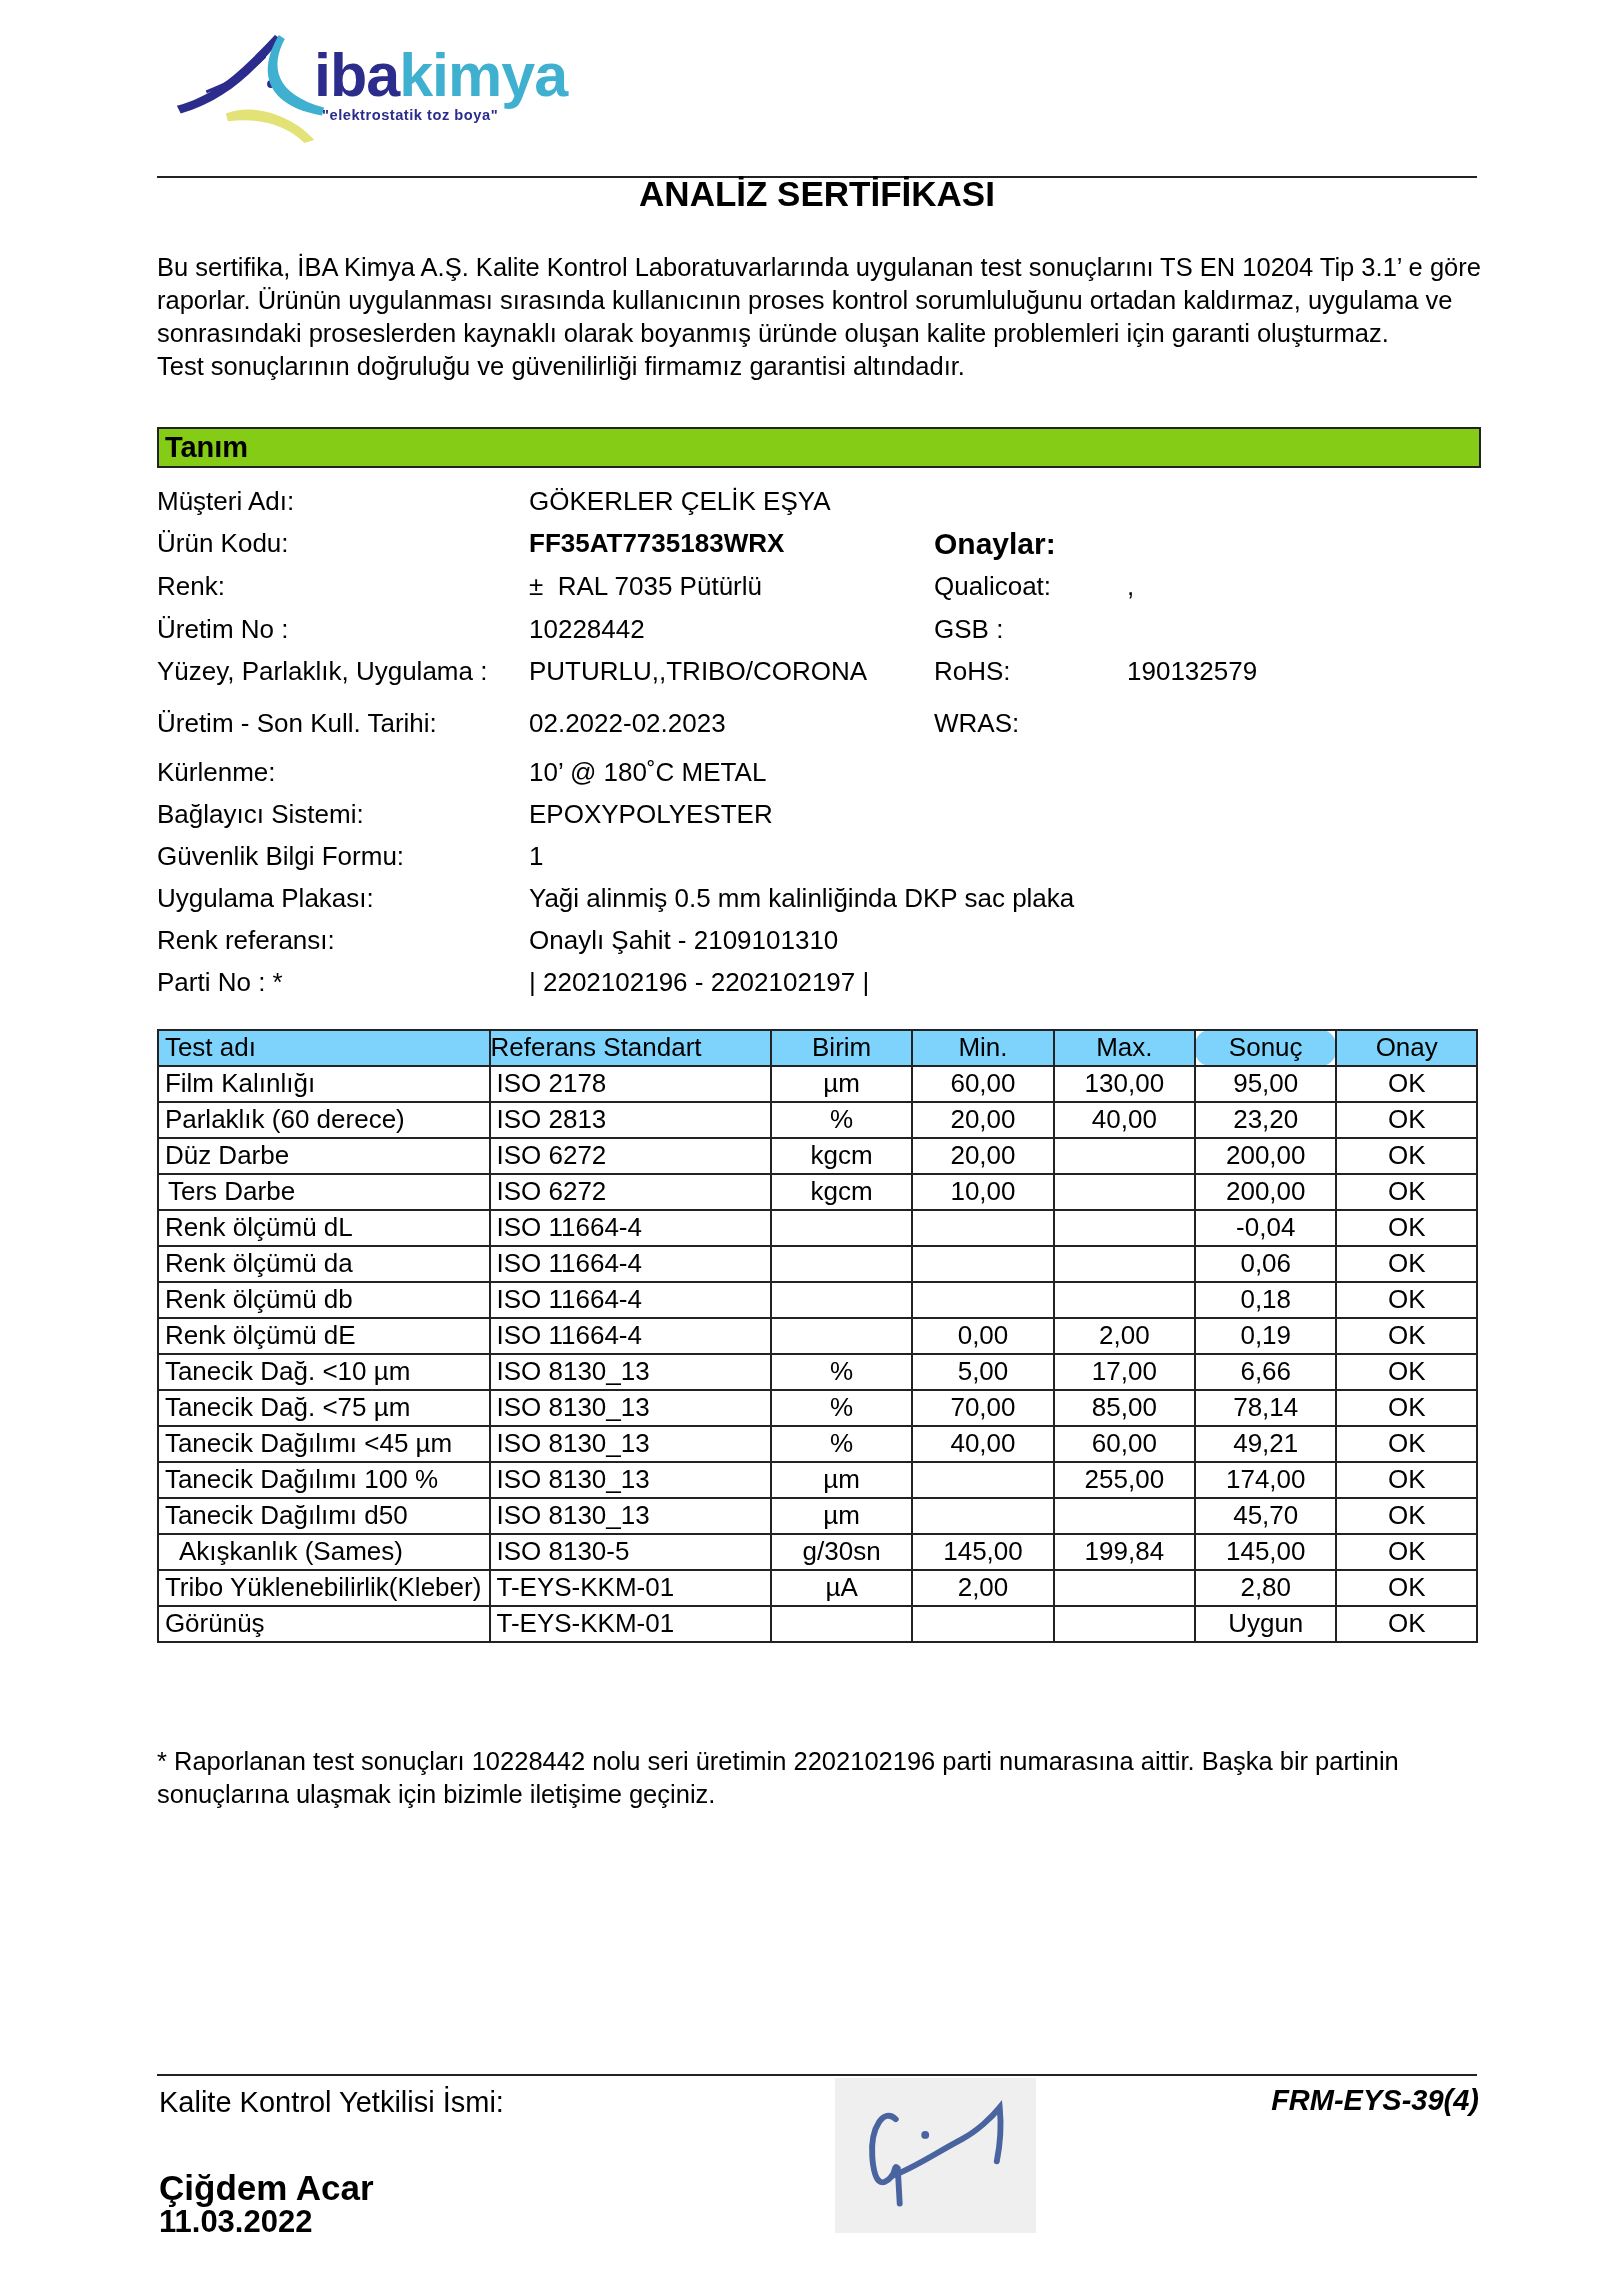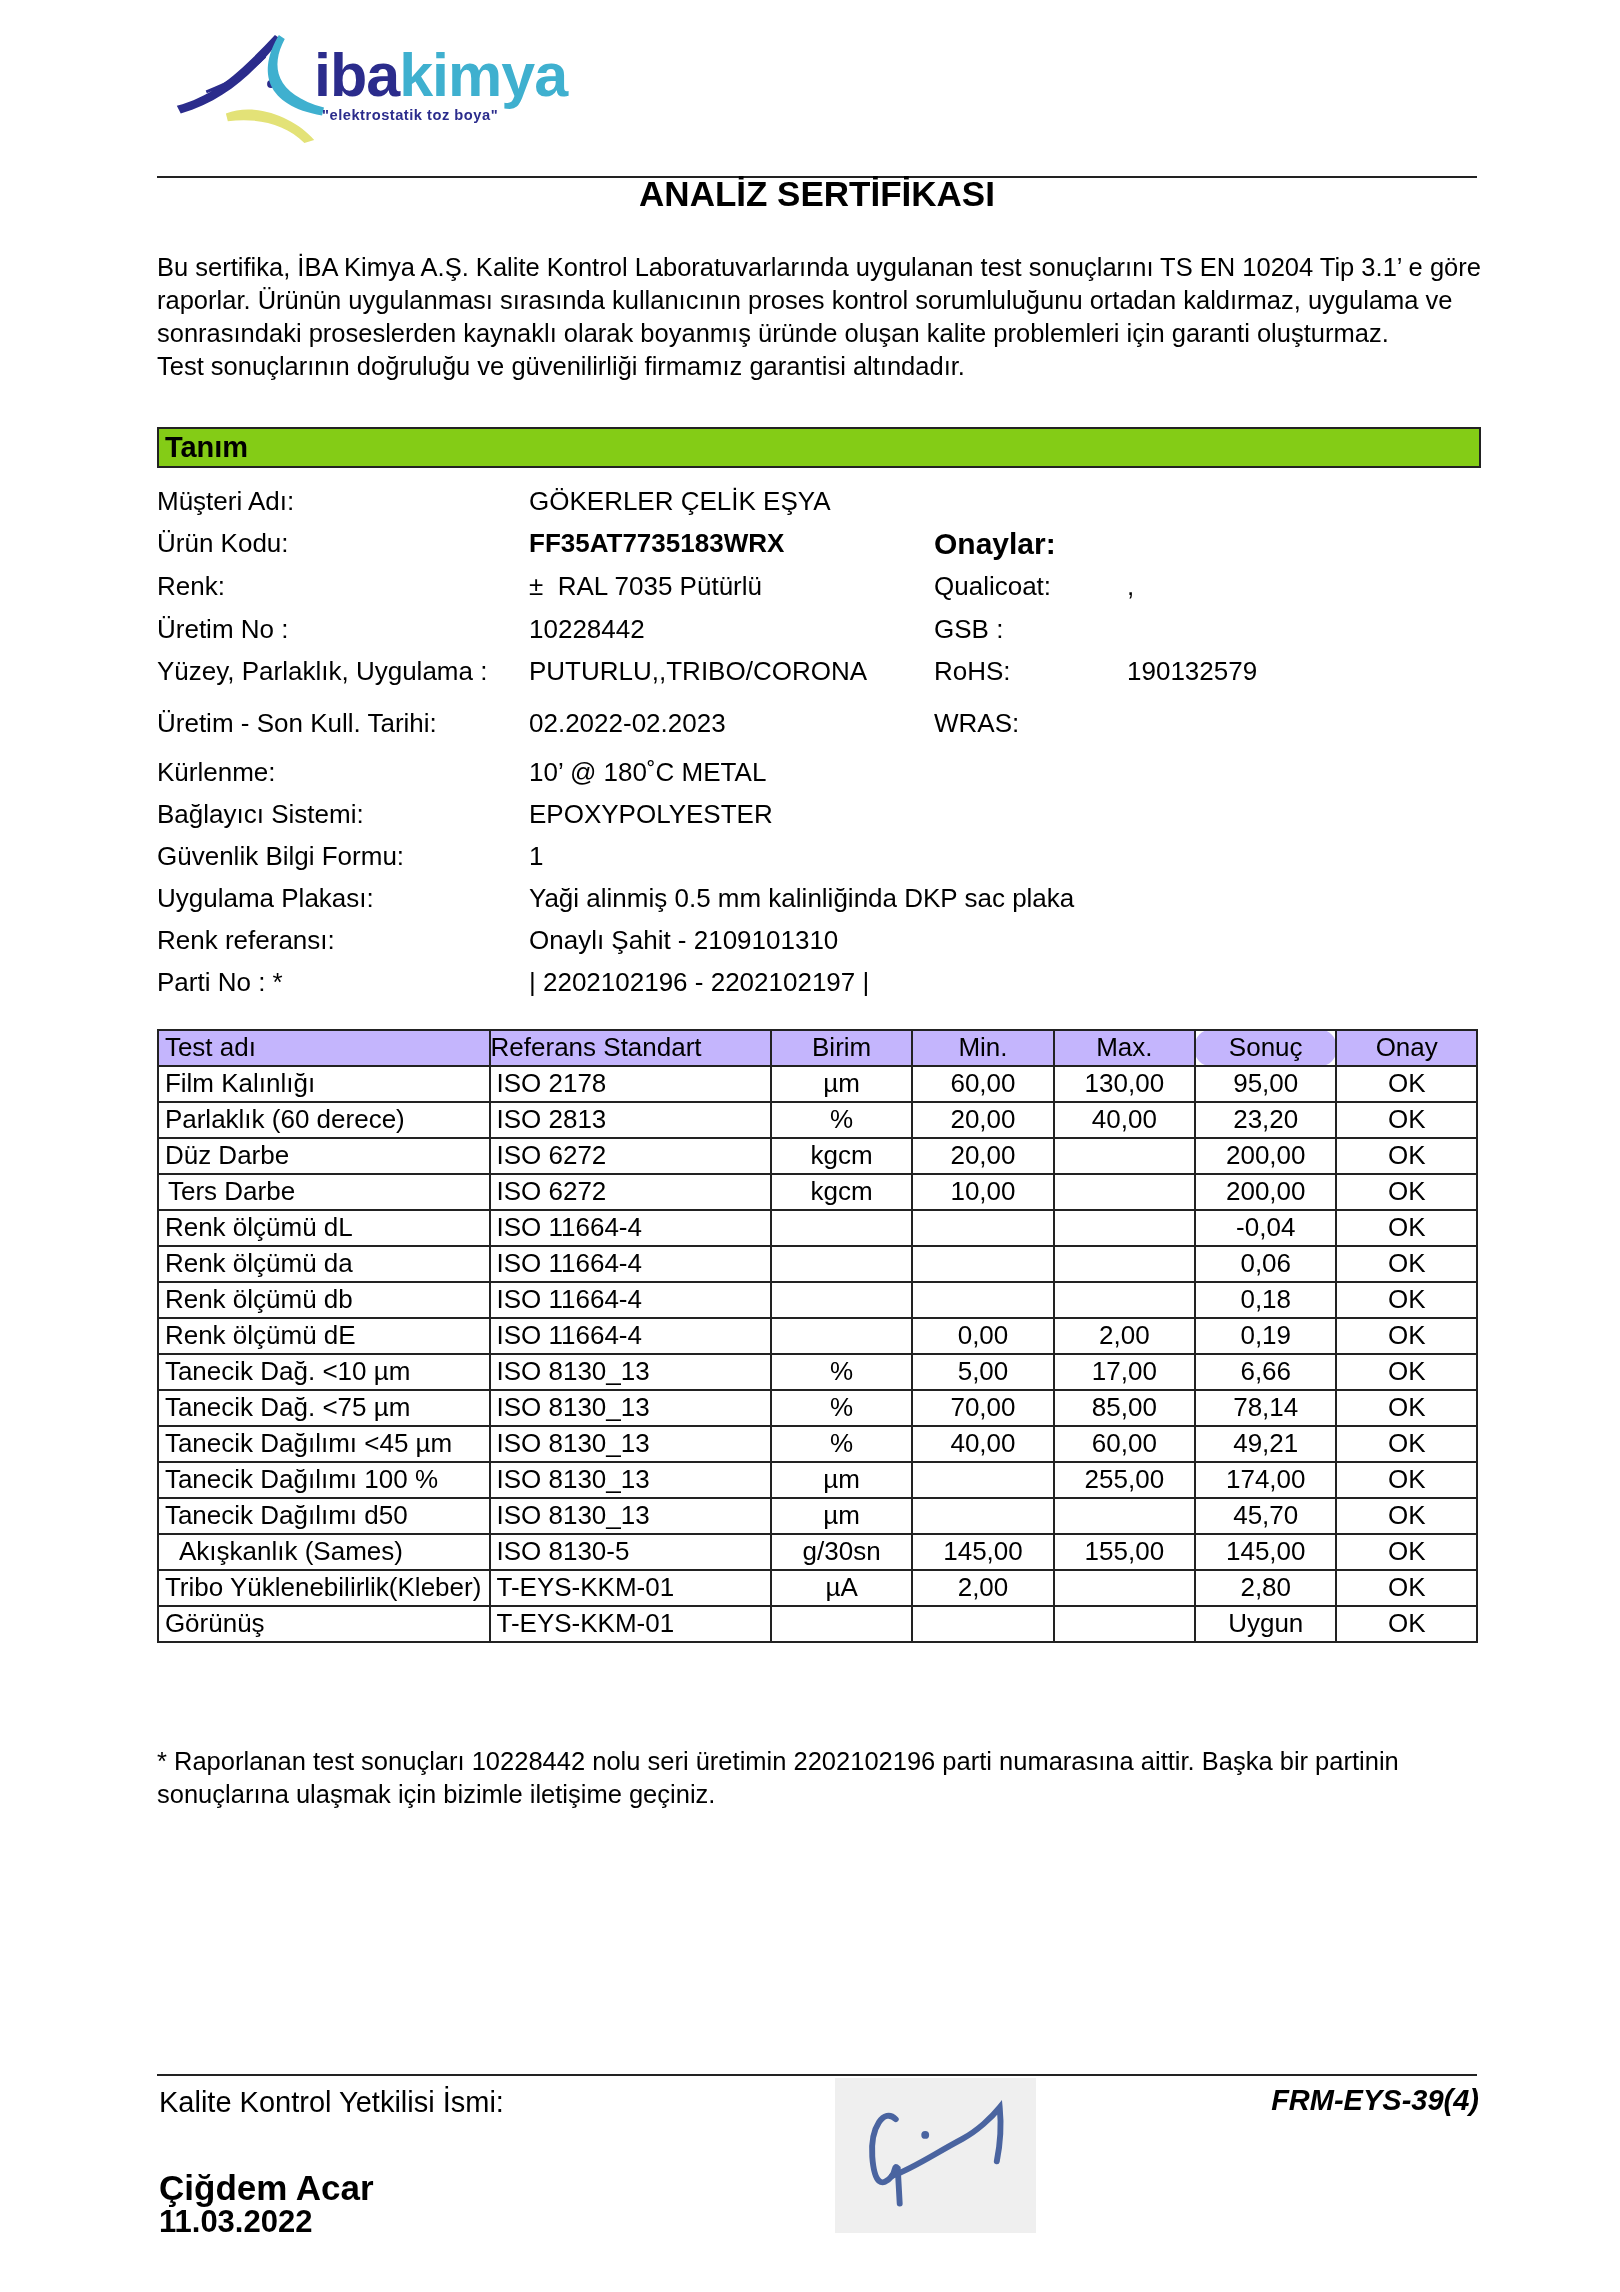--- a/index.html
+++ b/index.html
@@ -26,21 +26,21 @@
 
   .info { font-size: 26px; line-height: 31px; white-space: nowrap; }
   .info .lbl { position: absolute; left: 157px; }
   .info .val { position: absolute; left: 529px; }
   .info .alb { position: absolute; left: 934px; }
   .info .aval { position: absolute; left: 1127px; }
   .bold { font-weight: bold; }
 
   table.results { position: absolute; left: 157px; top: 1029px; width: 1321px; border-collapse: collapse; font-size: 26px; }
   table.results th, table.results td { border: 2.9px solid #222; padding: 0 5.9px; height: 34px; line-height: 32px; vertical-align: top; }
-  table.results th { background: #c4b5fd; font-weight: normal; }
+  table.results th { background: #7dd3fc; font-weight: normal; }
   table.results th.left, table.results td.left { text-align: left; }
   table.results th.ctr, table.results td.ctr { text-align: center; }
   .c0 { width: 307px; } .c1 { width: 276px; } .c2 { width: 130px; } .c3 { width: 130px; }
   .c4 { width: 130px; } .c5 { width: 130px; border-radius: 15px; } .c6 { width: 130px; }
 
   .footnote { left: 157px; top: 1745px; width: 1333px; font-size: 25.5px; line-height: 33px; }
 
   .footer-label { left: 159px; top: 2086px; font-size: 29px; }
   .form-code { right: 141px; top: 2084px; font-size: 29px; font-weight: bold; font-style: italic; }
   .signer { left: 159px; top: 2170px; font-size: 35px; font-weight: bold; line-height: 35px; }
@@ -261,21 +261,21 @@
         <td class="ctr c3"></td>
         <td class="ctr c4"></td>
         <td class="ctr c5">45,70</td>
         <td class="ctr c6">OK</td>
       </tr>
       <tr>
         <td class="left c0" style="padding-left: 20px;">Akışkanlık (Sames)</td>
         <td class="left c1">ISO 8130-5</td>
         <td class="ctr c2">g/30sn</td>
         <td class="ctr c3">145,00</td>
-        <td class="ctr c4">155,00</td>
+        <td class="ctr c4">199,84</td>
         <td class="ctr c5">145,00</td>
         <td class="ctr c6">OK</td>
       </tr>
       <tr>
         <td class="left c0" style="padding-left: 5.9px;">Tribo Yüklenebilirlik(Kleber)</td>
         <td class="left c1">T-EYS-KKM-01</td>
         <td class="ctr c2">µA</td>
         <td class="ctr c3">2,00</td>
         <td class="ctr c4"></td>
         <td class="ctr c5">2,80</td>

